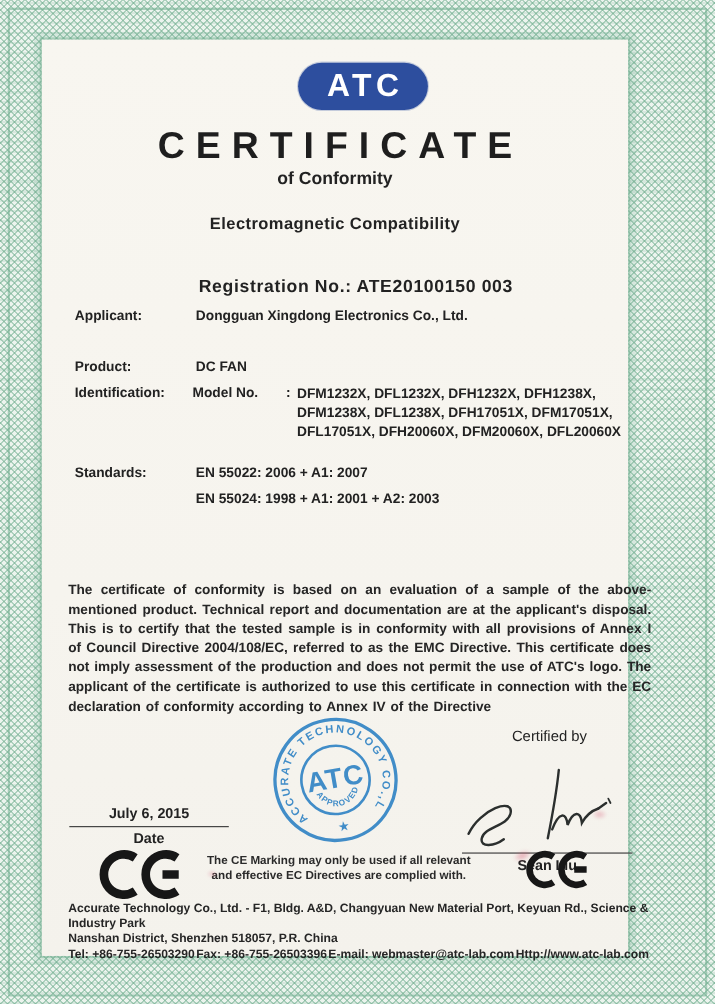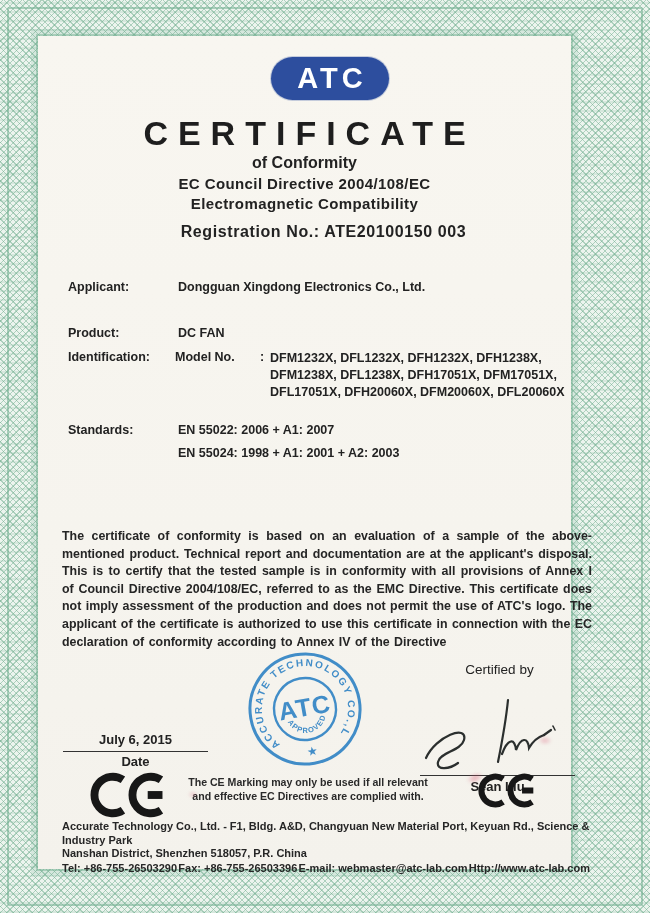--- a/index.html
+++ b/index.html
@@ -29,21 +29,21 @@
     left:233px; top:21px; width:118px; height:43px; border-radius:22px;
     background:#2d4e9e; display:flex; align-items:center; justify-content:center;
     box-shadow:0 0 0 1px rgba(45,78,158,.25);
   }
   .logo-pill span{color:#fff; font-size:29px; font-weight:700; letter-spacing:4px; padding-left:4px;}
 
   .title{top:78px; font-size:34px; font-weight:700; letter-spacing:10px; color:#1e1e1e; padding-left:10px;}
   .sub1{top:118px; font-size:16px; font-weight:700;}
   .sub2{top:139px; font-size:15px; font-weight:700; letter-spacing:.4px;}
   .sub3{top:159px; font-size:15px; font-weight:700; letter-spacing:.4px;}
-  .reg{top:187px; font-size:16px; font-weight:700; letter-spacing:.6px;margin-left:38px;}
+  .reg{top:216px; font-size:16px; font-weight:700; letter-spacing:.6px;margin-left:38px;}
 
   .flabel{left:30px; font-size:12.5px; font-weight:700;}
   .fval{left:140px; font-size:12.5px; font-weight:700;}
   .model-label{left:137px; font-size:12.5px; font-weight:700;}
   .model-colon{left:222px; font-size:12.5px; font-weight:700;}
   .model-list{left:232px; width:306px; font-size:12.5px; font-weight:700; line-height:17px;}
 
   .body-par{
     left:24px; top:492px; width:530px; font-size:12.4px; font-weight:700;
     line-height:17.6px; text-align:justify; text-align-last:left; color:#252525;
@@ -84,21 +84,20 @@
 
 <div class="page">
   <div class="paper">
 
     <div class="abs logo-pill">
       <span>ATC</span>
     </div>
 
     <div class="abs ctr title">CERTIFICATE</div>
     <div class="abs ctr sub1">of Conformity</div>
-    <div class="abs ctr sub2">EC Council Directive 2004/108/EC</div>
     <div class="abs ctr sub3">Electromagnetic Compatibility</div>
     <div class="abs ctr reg">Registration No.: ATE20100150 003</div>
 
     <div class="abs flabel" style="top:244px">Applicant:</div>
     <div class="abs fval" style="top:244px">Dongguan Xingdong Electronics Co., Ltd.</div>
 
     <div class="abs flabel" style="top:290px">Product:</div>
     <div class="abs fval" style="top:290px">DC FAN</div>
 
     <div class="abs flabel" style="top:314px">Identification:</div>

